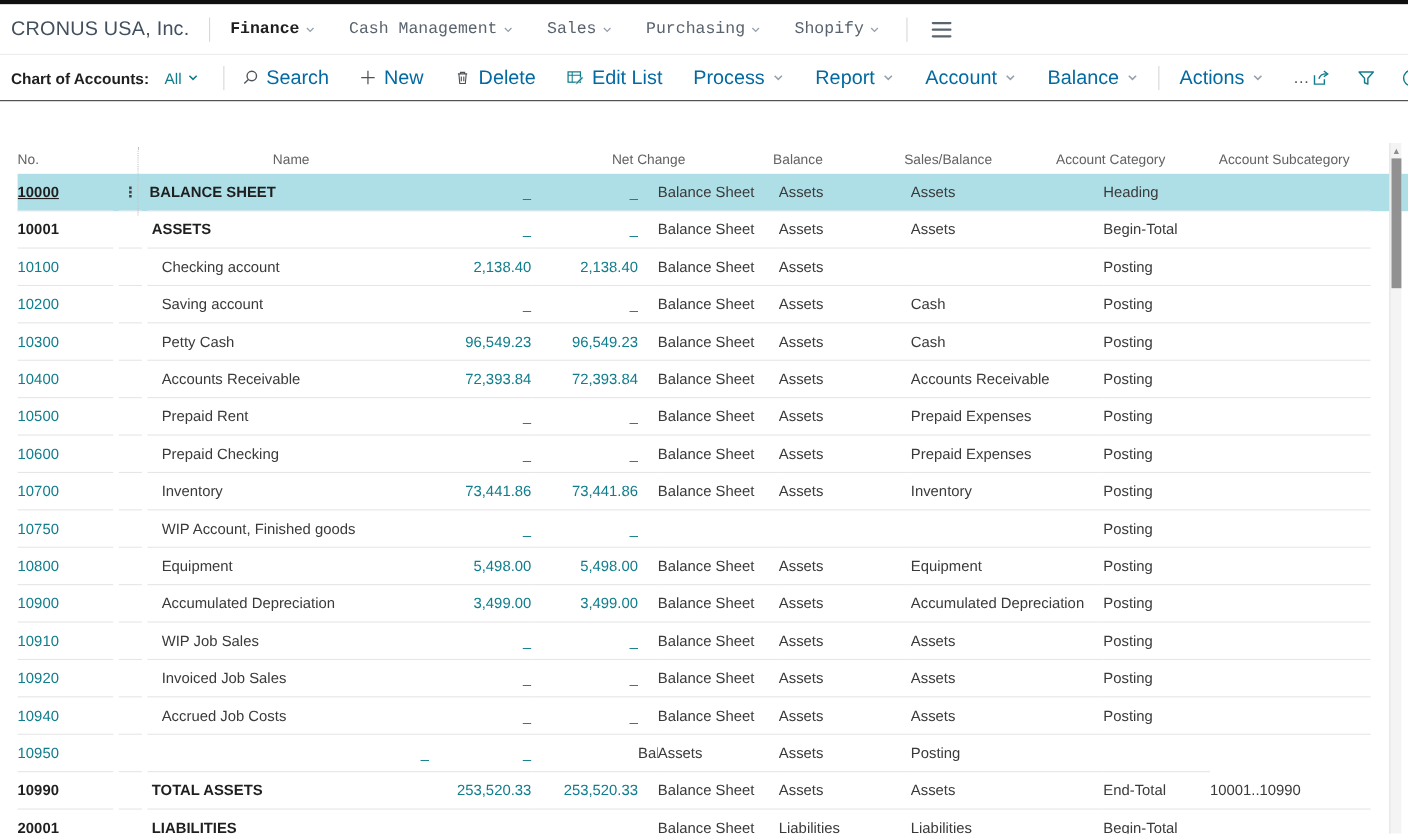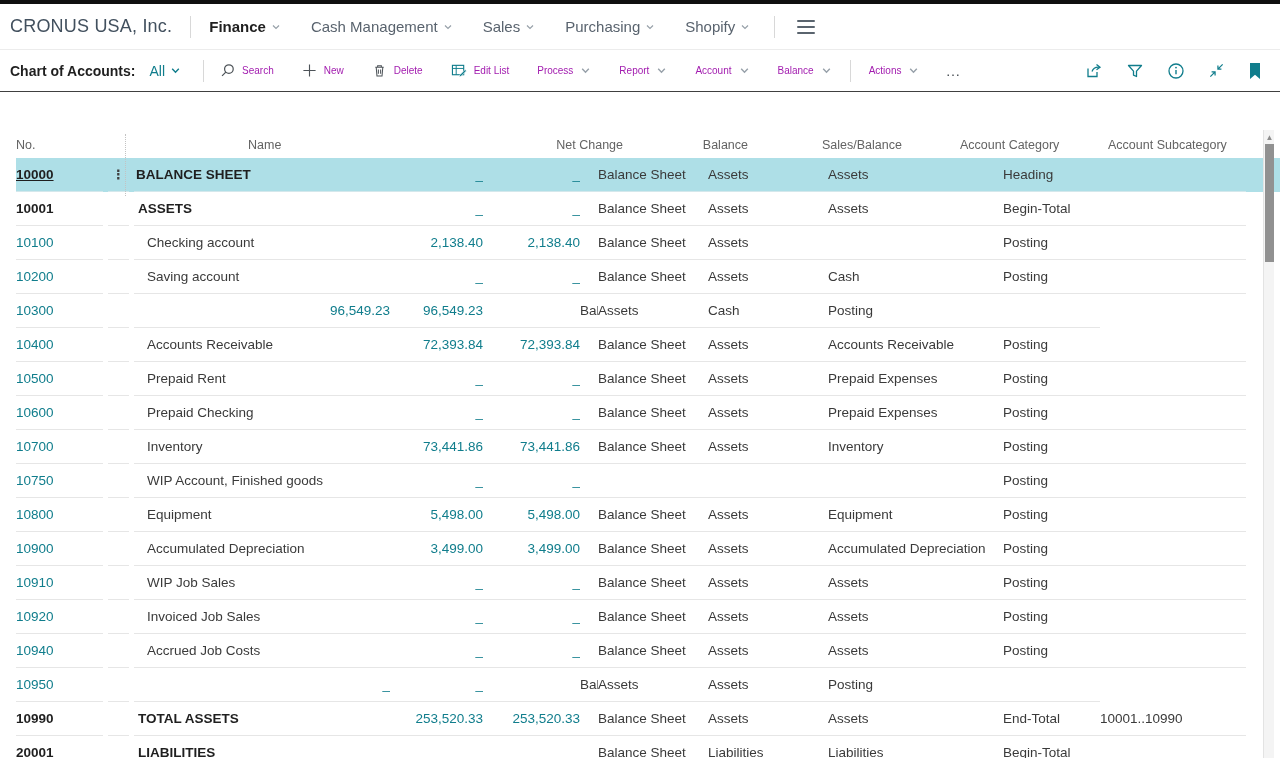--- a/index.html
+++ b/index.html
@@ -10,35 +10,35 @@
   
   .os-strip { height:4px; background:#101010; }
 
   
   .nav { height:46px; display:flex; align-items:center; padding:0 8px 0 10px;
          background:#fff; border-bottom:1px solid #ececec; }
   .company { font-size:18px; color:#42505e; letter-spacing:.2px; white-space:nowrap; }
   .vdiv { width:1px; height:22px; background:#d8d8d8; margin:0 18px; flex:0 0 auto; }
   .nav-items { display:flex; align-items:center; gap:30px; }
   .nav-item { display:flex; align-items:center; gap:5px; font-size:15px; color:#59636e;
-              cursor:pointer; white-space:nowrap; }
+              cursor:pointer; white-space:nowrap;font-family:Liberation Mono, monospace; }
   .nav-item.active { color:#1f1f1f; font-weight:700; }
   .chev { color:#97a0a9; display:inline-flex; }
   .hamburger { display:inline-flex; flex-direction:column; gap:4px; cursor:pointer; padding:4px; }
   .hamburger span { width:18px; height:2px; background:#5a646e; border-radius:1px; }
 
   
   .ribbon { height:42px; display:flex; align-items:center; padding:0 10px;
             background:#fff; border-bottom:1px solid #404040; }
   .page-title { font-size:14px; font-weight:700; color:#1f1f1f; white-space:nowrap; }
   .teal { color:#107d8c; }
   .view-filter { display:flex; align-items:center; gap:5px; font-size:14px; color:#107d8c;
                  margin-left:14px; cursor:pointer; }
   .rb-group { display:flex; align-items:center; gap:28px; }
-  .rb-item { display:flex; align-items:center; gap:7px; font-size:10px; color:#a21caf;
+  .rb-item { display:flex; align-items:center; gap:7px; font-size:18px; color:#0369a1;
              cursor:pointer; white-space:nowrap; }
   .rb-item .ic { display:inline-flex; color:#4d5358; }
   .rb-item .ic.teal-ic { color:#107d8c; }
   .dots { font-size:15px; color:#4d5358; letter-spacing:2px; cursor:pointer; }
   .right-icons { display:flex; align-items:center; gap:23px; margin-left:auto; margin-right:8px; }
   .right-icons .ric { display:inline-flex; color:#107d8c; cursor:pointer; }
 
   
   .content { position:relative; height:665px; background:#fff; }
   .freeze-line { position:absolute; left:125px; top:4px; height:62px;
@@ -335,20 +335,21 @@
           <div class="cell bb">Assets</div>
           <div class="cell bb">Cash</div>
           <div class="cell bb">Posting</div>
           <div class="cell bb"></div>
         </div>
         <div class="grid trow">
           <div class="cell no bb">10300</div>
           <div class="cell"></div>
           <div class="cell menu bb"></div>
           <div class="cell"></div>
+          <div class="cell bb" style="padding-left: 13px;">Petty Cash</div>
           <div class="cell amount bb">96,549.23</div>
           <div class="cell amount bb">96,549.23</div>
           <div class="cell bb"></div>
           <div class="cell bb">Balance Sheet</div>
           <div class="cell bb">Assets</div>
           <div class="cell bb">Cash</div>
           <div class="cell bb">Posting</div>
           <div class="cell bb"></div>
         </div>
         <div class="grid trow">

